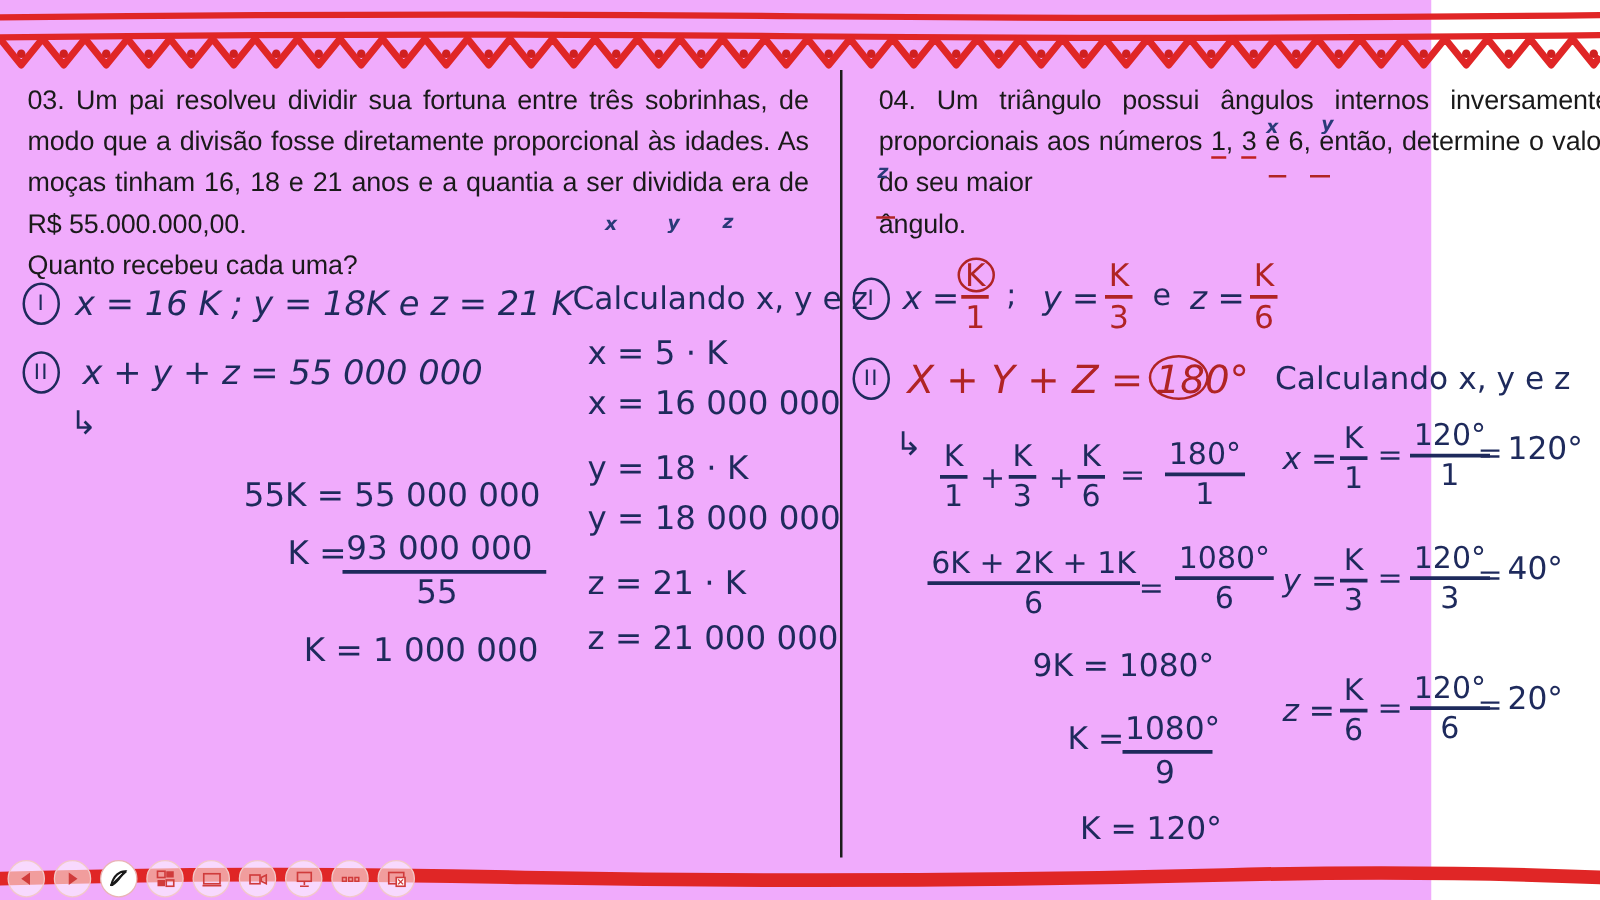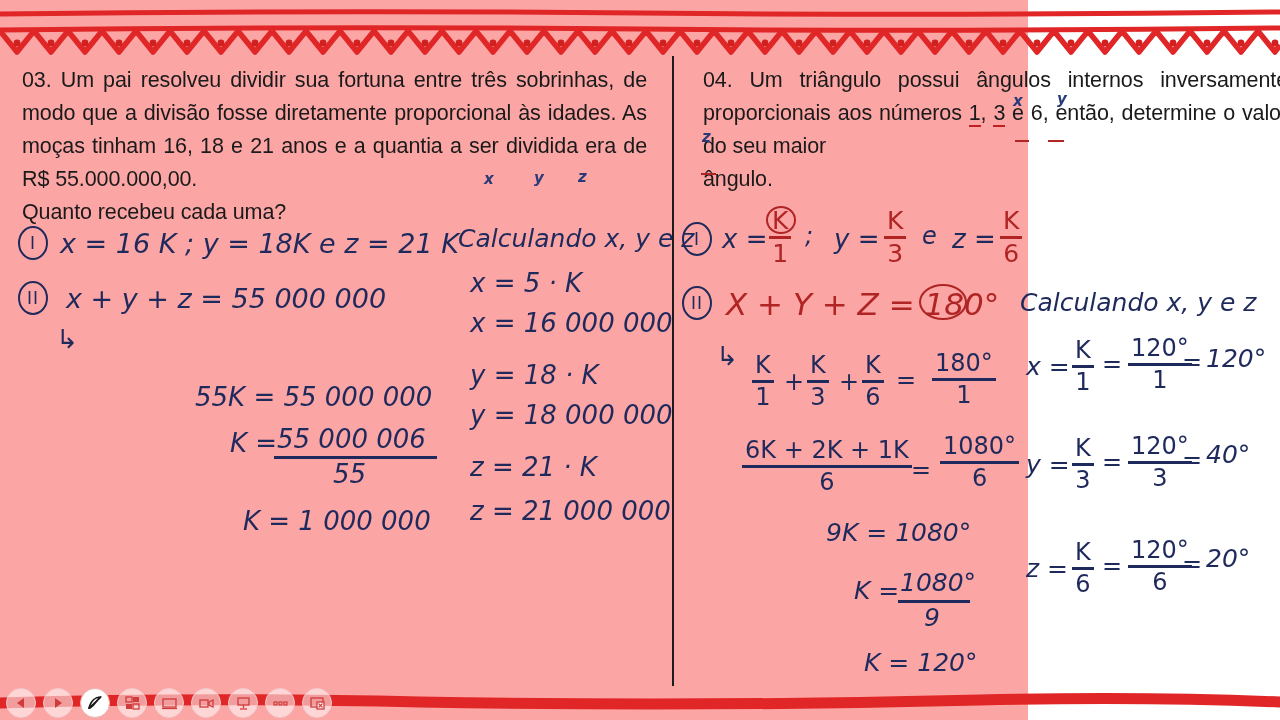--- a/index.html
+++ b/index.html
@@ -4,22 +4,22 @@
 <title>Aula - Divisao Proporcional</title>
 <style>
   * { margin:0; padding:0; box-sizing:border-box; }
   html,body{ width:1280px; height:720px; overflow:hidden; }
   body{
     font-family:"Liberation Sans", sans-serif;
     background:#ffffff;
     position:relative;
   }
   #slide{
-    position:absolute; inset:0; width:1028px; height:720px;
-    background:#fca5a5;
+    position:absolute; inset:0; width:1145px; height:720px;
+    background:#f0abfc;
   }
 
   
   #top-border{
     position:absolute; left:0; top:0; width:1280px; height:56px;
     overflow:hidden;
   }
   #top-border svg{ display:block; }
 
   
@@ -49,21 +49,20 @@
 
   .uline{ border-bottom:2px solid #c02020; padding-bottom:0px; }
 
   
   .hw{
     position:absolute;
     font-family:"DejaVu Sans", sans-serif;
     color:#1e2a5c;
     white-space:nowrap;
     font-weight:400;
-    font-style:italic;
   }
   .hw.red{ color:#b02424; }
   .ital{ font-style:italic; }
 
   
   .mark{
     position:absolute;
     font-family:"DejaVu Sans", sans-serif;
     font-style:italic;
     color:#2a3a78;
@@ -214,21 +213,21 @@
     <span class="hw ital" style="left:60px; top:172px; font-size:27px;">x = 16 K ; y = 18K  e  z = 21 K</span>
 
     <span class="circnum" style="left:18px; top:225px;">II</span>
     <span class="hw ital" style="left:66px; top:227px; font-size:27px;">x + y + z = 55 000 000</span>
 
     <span class="larrow" style="left:56px; top:268px;">↳</span>
 
     <span class="hw" style="left:195px; top:326px; font-size:26px;">55K = 55 000 000</span>
 
     <span class="hw" style="left:230px; top:372px; font-size:26px;">K =</span>
-    <span class="hw" style="left:277px; top:368px; font-size:26px;">55 000 006</span>
+    <span class="hw" style="left:277px; top:368px; font-size:26px;">93 000 000</span>
     <div class="rule" style="left:274px; top:400px; width:163px;"></div>
     <span class="hw" style="left:333px; top:403px; font-size:26px;">55</span>
 
     <span class="hw" style="left:243px; top:450px; font-size:26px;">K = 1 000 000</span>
 
     <span class="hw" style="left:458px; top:168px; font-size:25px;">Calculando x, y e z</span>
     <span class="hw" style="left:470px; top:212px; font-size:26px;">x = 5 · K</span>
     <span class="hw" style="left:470px; top:252px; font-size:26px;">x = 16 000 000</span>
     <span class="hw" style="left:470px; top:304px; font-size:26px;">y = 18 · K</span>
     <span class="hw" style="left:470px; top:344px; font-size:26px;">y = 18 000 000</span>

